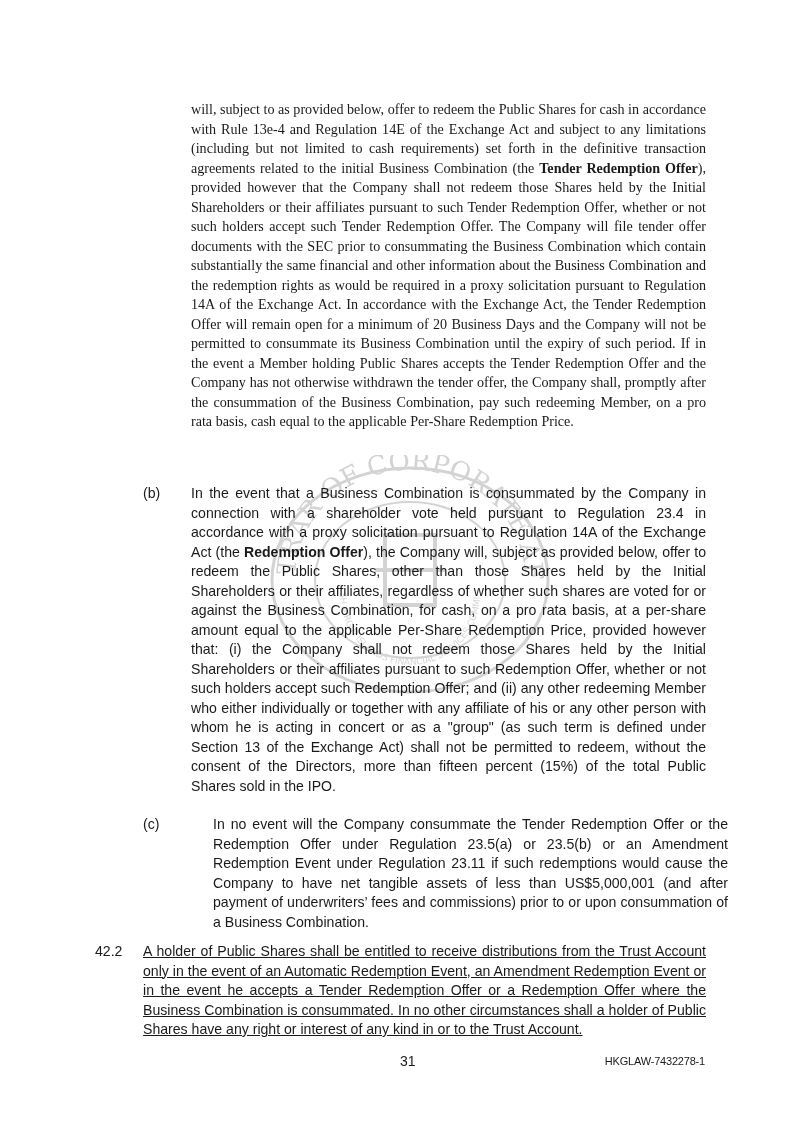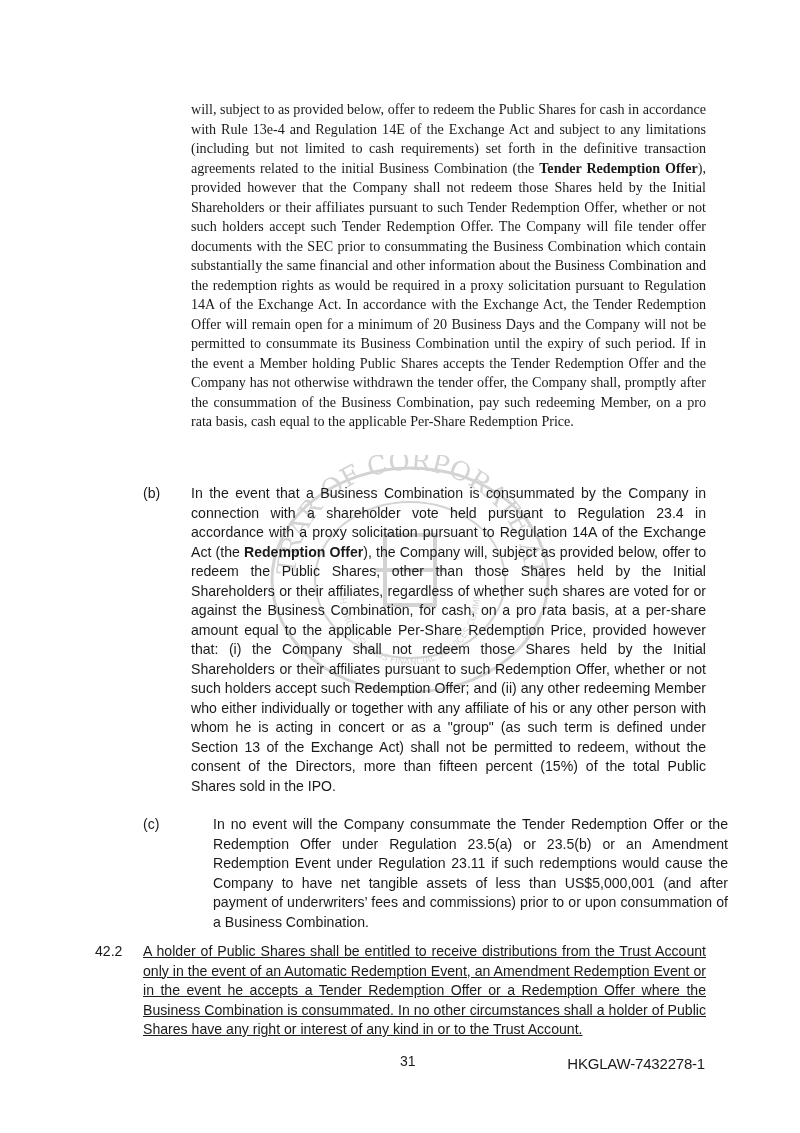--- a/index.html
+++ b/index.html
@@ -17,21 +17,21 @@
       position: absolute; font-size: 14.1px; line-height: 19.5px;
     }
     #p-a { left: 191px; top: 100px; width: 515px; font-family: Liberation Serif, serif; }
     #lbl-b { left: 143px; top: 484px; }
     #p-b { left: 191px; top: 484px; width: 515px; }
     #lbl-c { left: 143px; top: 815px; }
     #p-c { left: 191px; top: 815px; width: 515px; margin-left: 22px; }
     #lbl-236 { left: 95px; top: 942px; }
     #p-236 { left: 143px; top: 942px; width: 563px; text-decoration: underline; }
     .footer-page { position: absolute; left: 387px; top: 1053px; font-size: 14px; margin-left: 13px; }
-    .footer-ref { position: absolute; right: 95px; top: 1055px; font-size: 15px; letter-spacing: -0.2px; }
+    .footer-ref { position: absolute; right: 95px; top: 1055px; font-size: 11px; letter-spacing: -0.2px; }
     .seal {
       position: absolute; left: 265px; top: 455px; width: 290px; height: 240px;
       pointer-events: none; opacity: 0.32;
     }
   </style>
 </head>
 <body>
 
 <div class="page">
 

